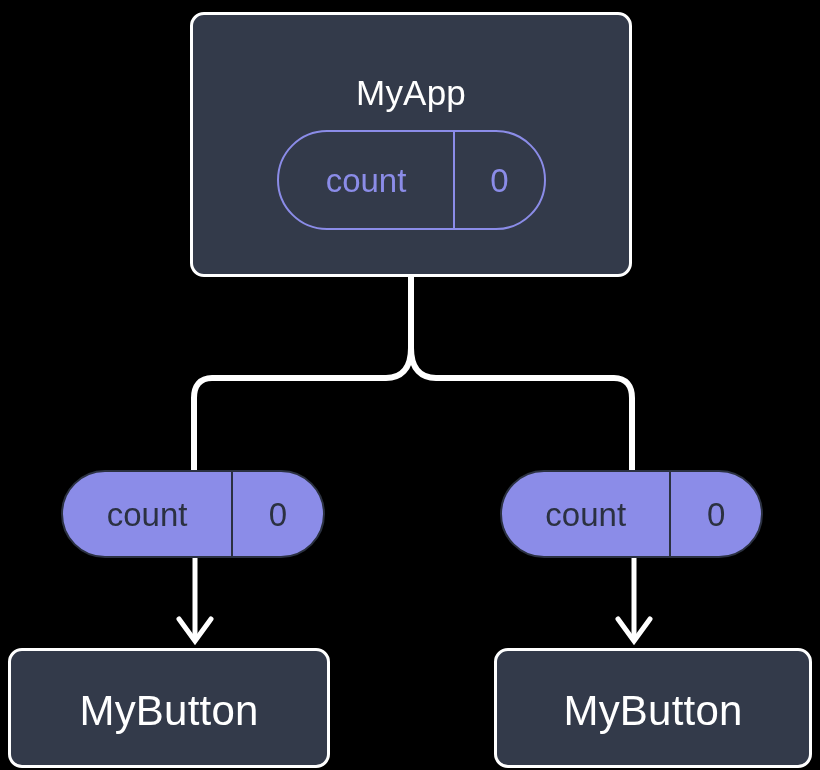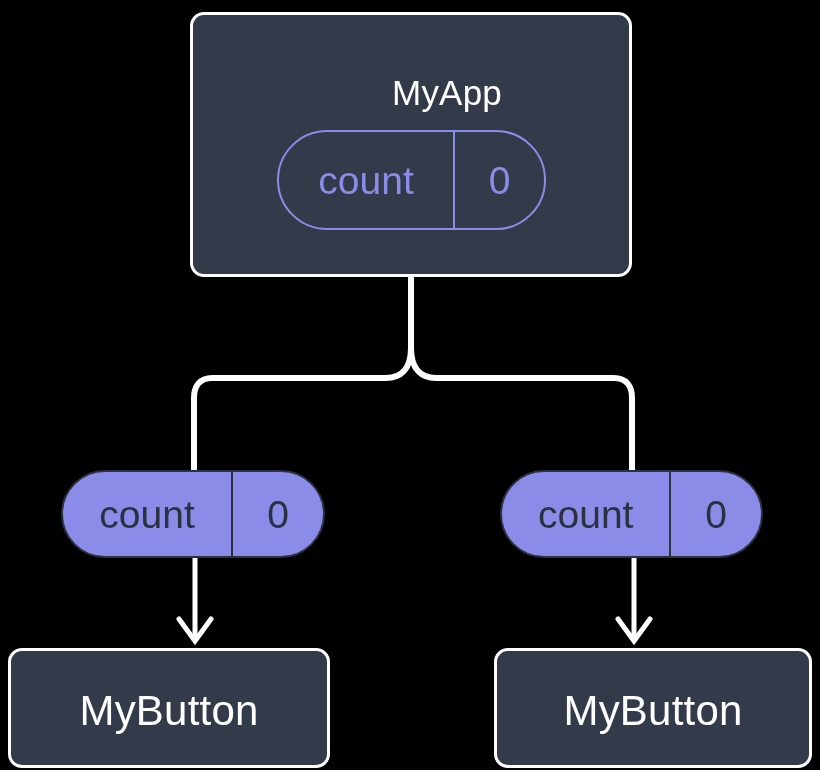--- a/index.html
+++ b/index.html
@@ -53,21 +53,20 @@
   
   #app-box {
     left: 190px;
     top: 12px;
     width: 442px;
     height: 265px;
   }
   #app-box .node-title {
     top: 58px;
     font-size: 35px;
-    margin-left: 36px;
   }
   
   .button-box {
     height: 120px;
     top: 648px;
   }
   #button-box-left  { left: 8px;   width: 322px; }
   #button-box-right { left: 494px; width: 318px; }
   .button-box .node-title {
     top: 36px;
@@ -81,21 +80,21 @@
     display: flex;
     align-items: stretch;
     border-radius: 999px;
     overflow: hidden;
     z-index: 3;
   }
   .pill-key, .pill-val {
     display: flex;
     align-items: center;
     justify-content: center;
-    font-size: 39px;
+    font-size: 33px;
     line-height: 1;
     white-space: nowrap;
   }
   
   .pill.outlined {
     border: 2px solid #8b8ce8;
     background: transparent;
   }
   .pill.outlined .pill-key,
   .pill.outlined .pill-val { color: #8b8ce8; }

